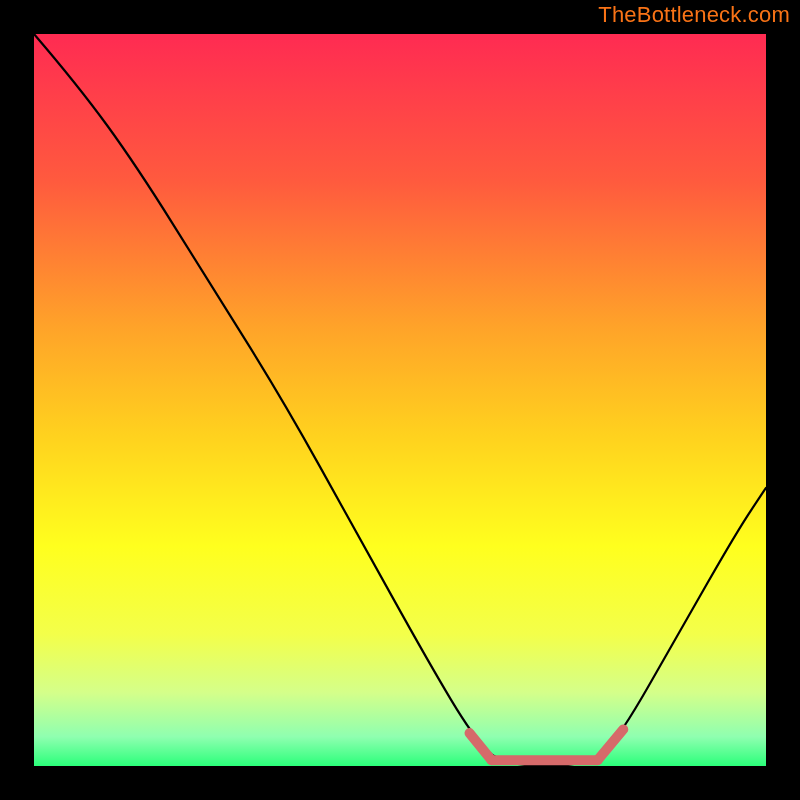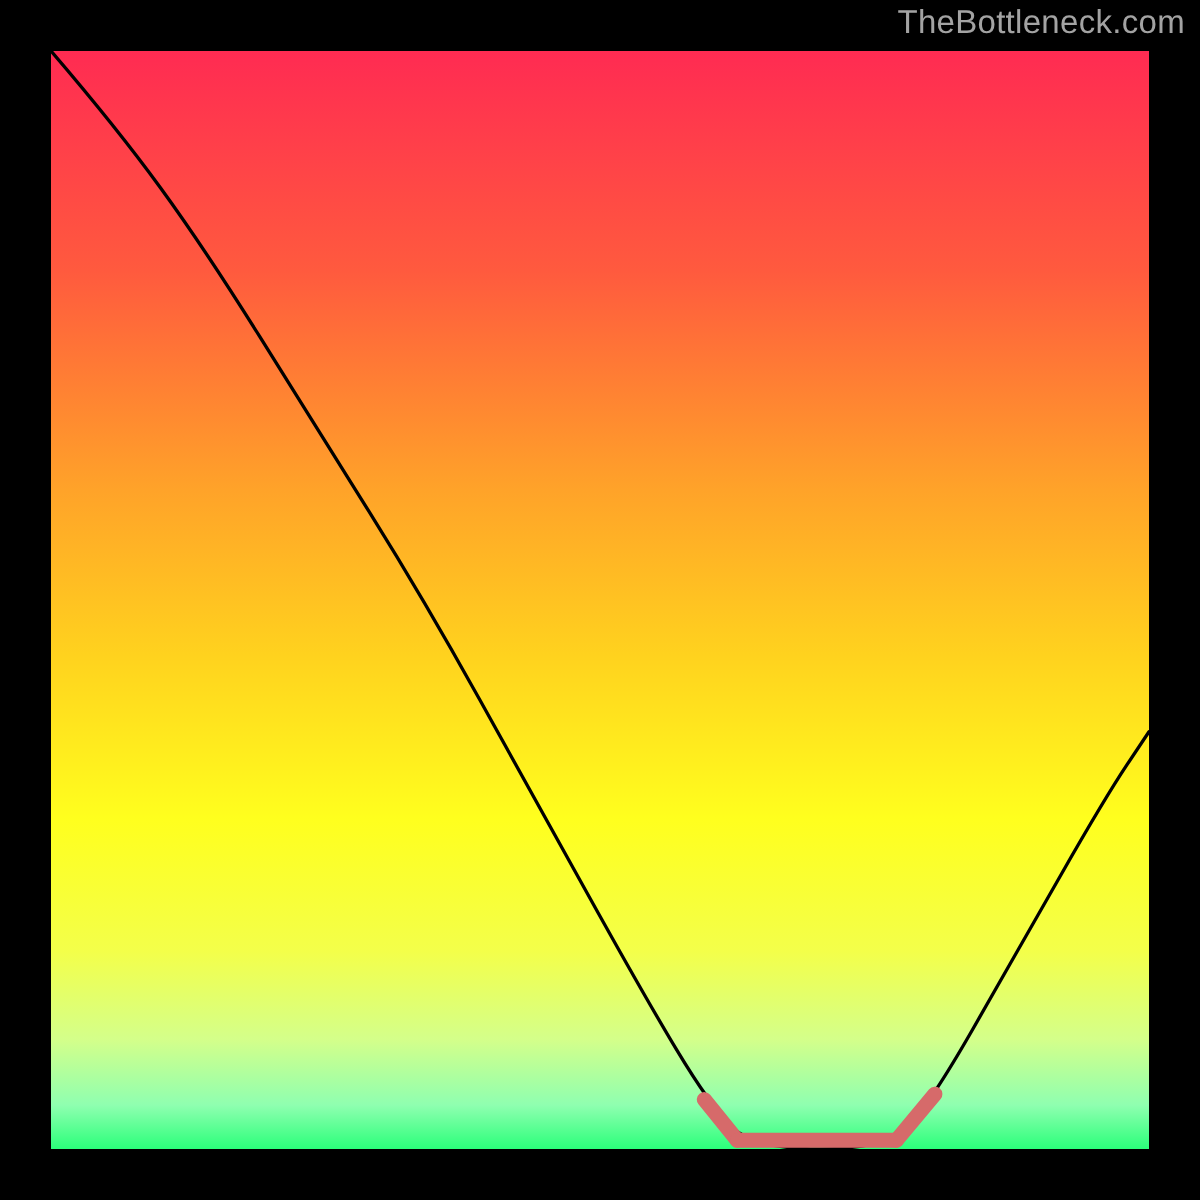--- a/index.html
+++ b/index.html
@@ -14,21 +14,21 @@
   .frame {
     position: relative;
     width: 800px;
     height: 800px;
     background: #000;
   }
   .watermark {
     position: absolute;
     top: 2px;
     right: 10px;
-    color: #a3a3a3;
+    color: #f97316;
     font-size: 22px;
     font-weight: 500;
     letter-spacing: 0.2px;
     z-index: 20;
   }
   .plot {
     position: absolute;
     left: 34px;
     top: 34px;
     width: 732px;

